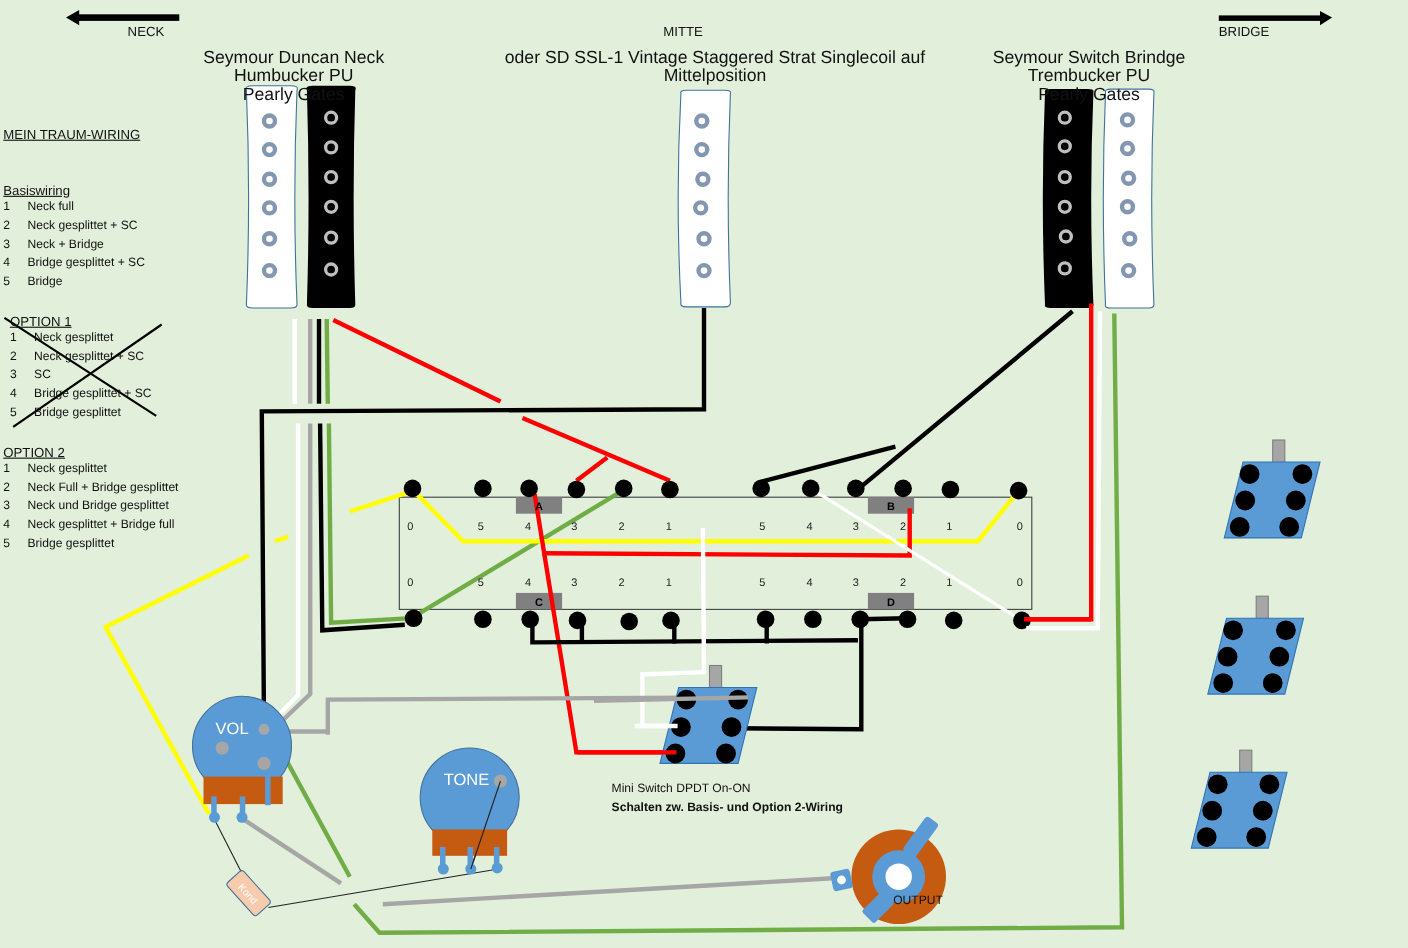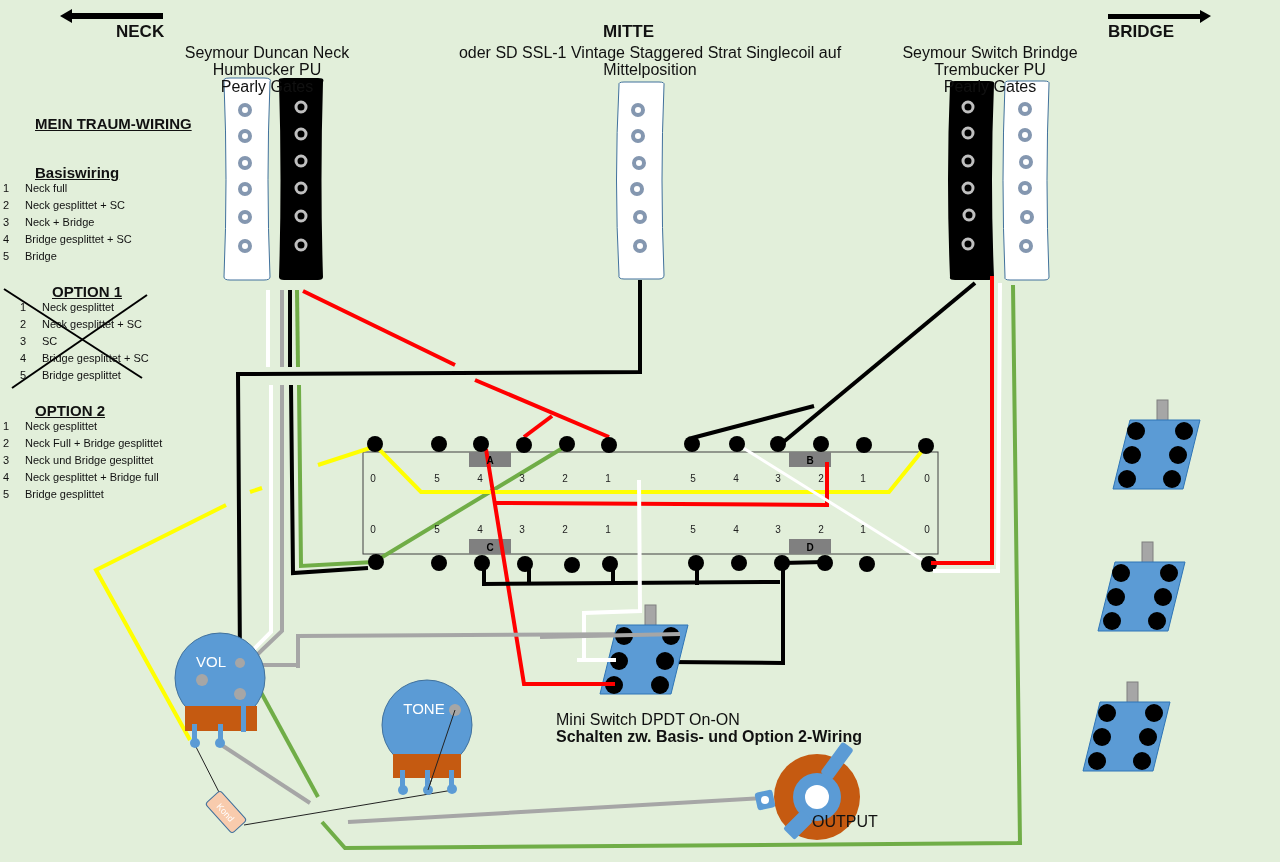--- a/index.html
+++ b/index.html
@@ -1,24 +1,24 @@
 <!DOCTYPE html>
 <html><head>
 <meta charset="utf-8">
 <style>
   html, body { margin: 0; padding: 0; }
   body { width: 1280px; height: 862px; background: #e2efda; position: relative; overflow: hidden;
          font-family: "Liberation Sans", "DejaVu Sans", sans-serif; color: #111; }
   .abs { position: absolute; }
-  .hdr { font-weight: bold; font-size: 17px; }
+  .hdr { font-weight: normal; font-size: 12px; }
   .cap { font-size: 16px; text-align: center; line-height: 17px; }
-  .sec-title { font-size: 15px; font-weight: bold; text-decoration: underline; margin-left: 32px; }
+  .sec-title { font-size: 12px; font-weight: normal; text-decoration: underline; }
   .li { font-size: 11px; line-height: 17px; white-space: nowrap; }
   .li .n { display: inline-block; width: 22px; }
-  .lbl { font-size: 16px; text-align: center; }
+  .lbl { font-size: 11px; text-align: center; }
   svg { position: absolute; left: 0; top: 0; }
   .pos { font-size: 10px; fill: #222; }
 </style>
 </head>
 <body>
 
 <svg width="1280" height="862">
 
   <g>
     <rect x="70" y="13" width="93" height="6" fill="#000"></rect>
@@ -334,21 +334,21 @@
 
 <div class="abs" style="left:3px; top:166px;">
   <div class="sec-title" style="line-height:14px;">Basiswiring</div>
   <div class="li"><span class="n">1</span><span>Neck full</span></div>
   <div class="li"><span class="n">2</span><span>Neck gesplittet + SC</span></div>
   <div class="li"><span class="n">3</span><span>Neck + Bridge</span></div>
   <div class="li"><span class="n">4</span><span>Bridge gesplittet + SC</span></div>
   <div class="li"><span class="n">5</span><span>Bridge</span></div>
 </div>
 
-<div class="abs" style="left:20px; top:285px;">
+<div class="abs" style="left:9px; top:285px;">
   <div class="sec-title" style="line-height:14px;">OPTION 1</div>
   <div class="li"><span class="n">1</span><span>Neck gesplittet</span></div>
   <div class="li"><span class="n">2</span><span>Neck gesplittet + SC</span></div>
   <div class="li"><span class="n">3</span><span>SC</span></div>
   <div class="li"><span class="n">4</span><span>Bridge gesplittet + SC</span></div>
   <div class="li"><span class="n">5</span><span>Bridge gesplittet</span></div>
 </div>
 
 <div class="abs" style="left:3px; top:404px;">
   <div class="sec-title" style="line-height:14px;">OPTION 2</div>

